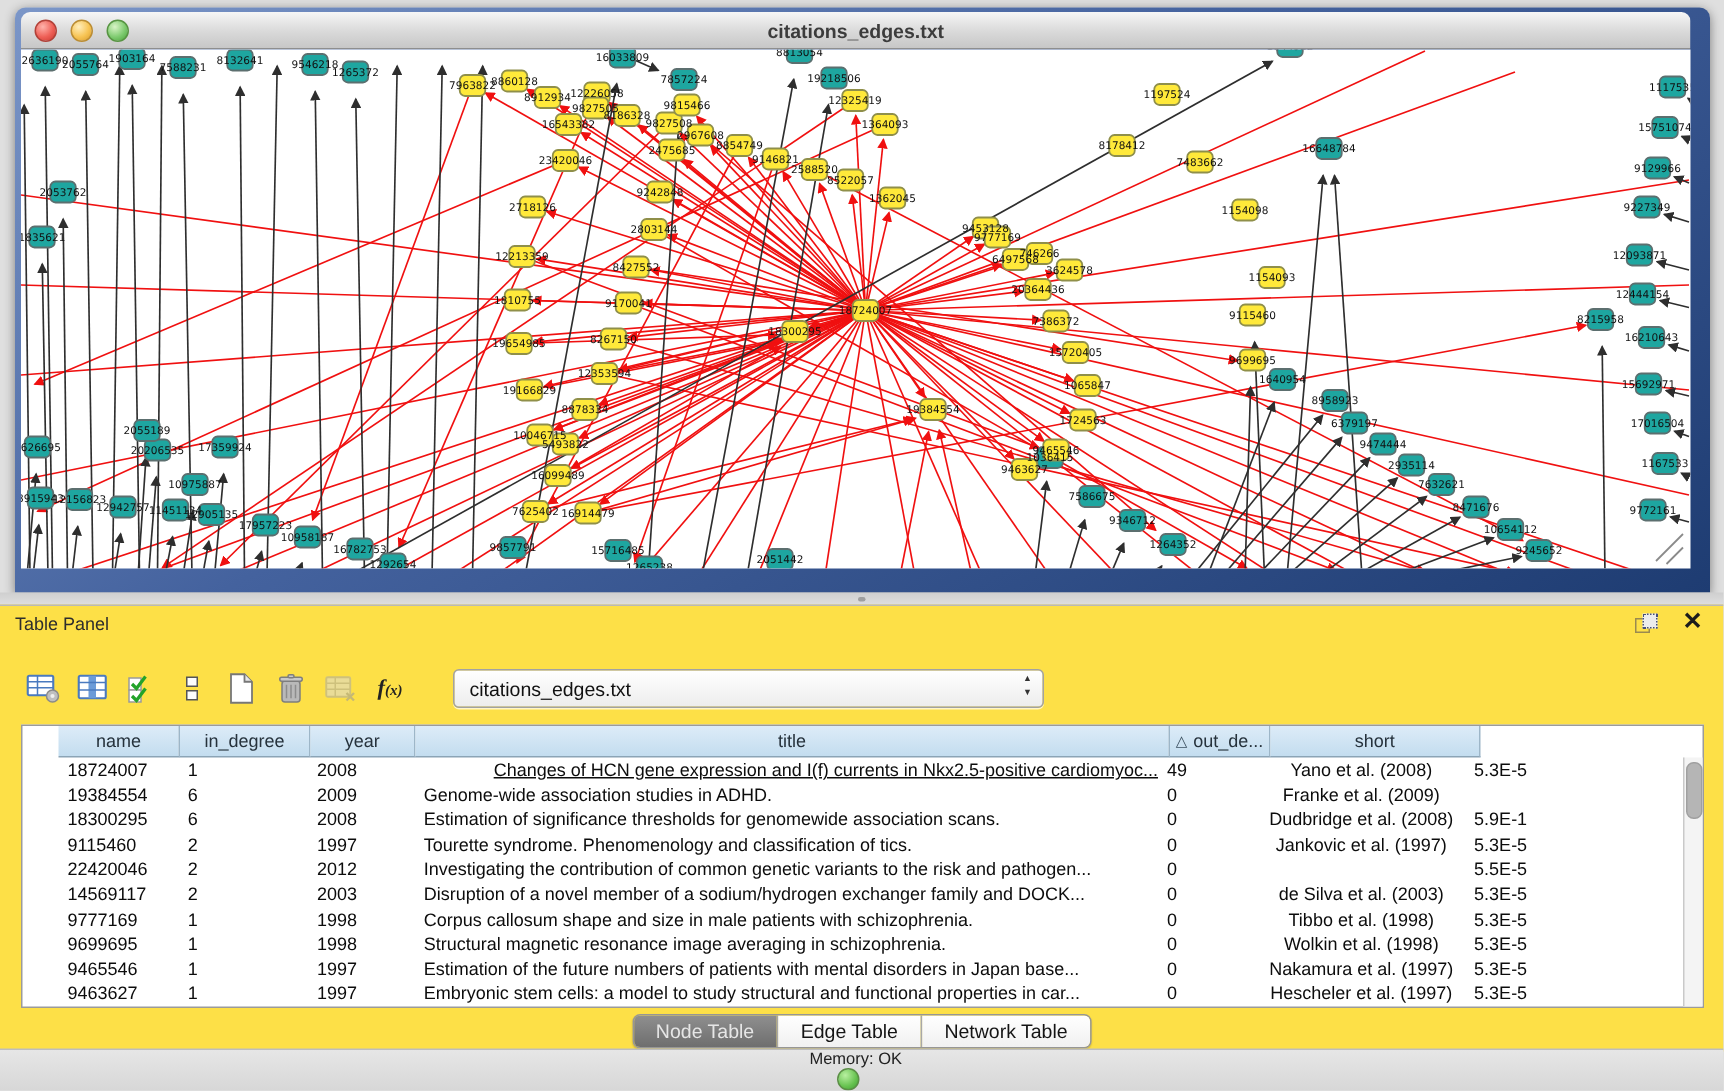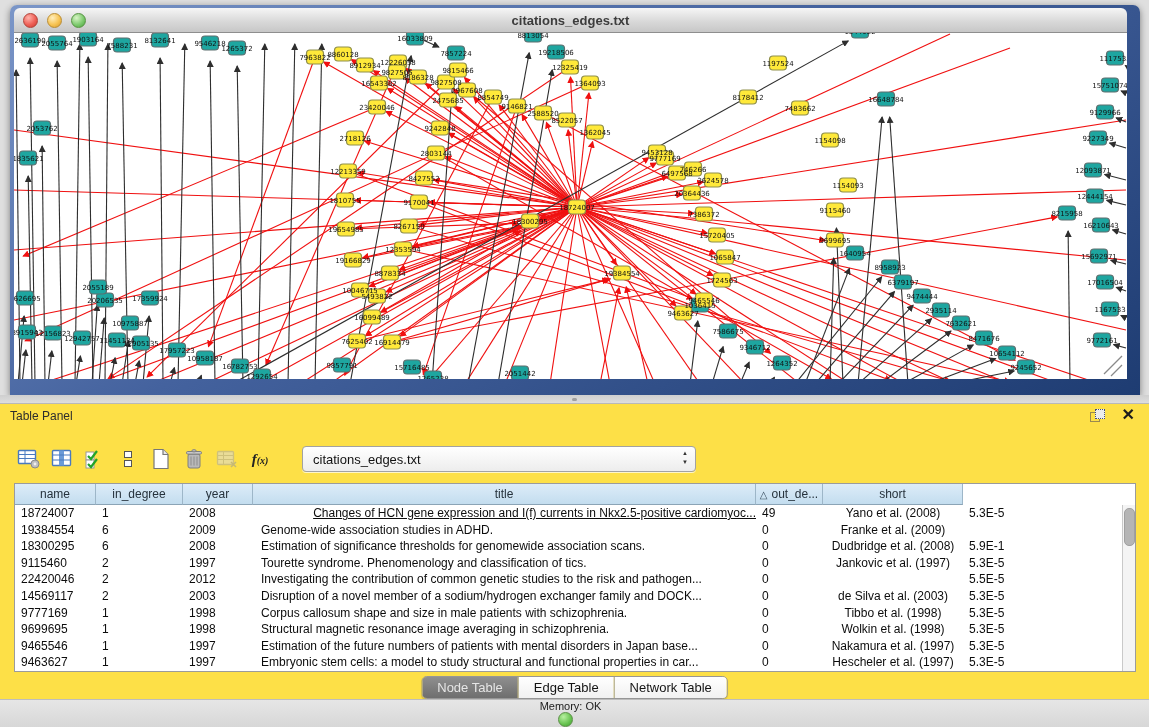--- a/index.html
+++ b/index.html
@@ -60,21 +60,21 @@
     border:1px solid #a2a2a2;border-radius:4px;
     background:linear-gradient(#ffffff,#ededed);
     box-shadow:0 1px 0 rgba(255,255,255,.7);
     display:flex;align-items:center;position:relative;
   }
   #combo-label{font-size:13px;color:#111;padding-left:10px;}
   #combo-arrows{position:absolute;right:7px;top:2px;font-size:6px;line-height:9px;color:#333;text-align:center;}
   
   #data-table{
     position:absolute;left:14px;top:79px;width:1122px;height:189px;
-    background:#ffffff;border:1px solid #9b9b9b;box-sizing:border-box;
+    background:#ffffff;border:1px solid #9b9b9b;box-sizing:border-box;padding-left:24px;
   }
   #table-header{display:flex;height:21px;}
   .hcell{
     box-sizing:border-box;height:21px;
     background:linear-gradient(#ddecf8,#c3ddef);
     border-right:1px solid #9db6c8;border-bottom:1px solid #8ba4b6;
     font-size:12px;color:#26323c;display:flex;align-items:center;justify-content:center;
     overflow:hidden;white-space:nowrap;
   }
   .hcell .sort{font-size:10px;margin-right:4px;color:#3c5060;}
@@ -687,21 +687,21 @@
           <div class="tcell" style="width: 70px; text-align: left; padding-left: 6px;">1997</div>
           <div class="tcell" style="width: 503px; text-align: left; padding-left: 8px;">Tourette syndrome. Phenomenology and classification of tics.</div>
           <div class="tcell" style="width: 67px; text-align: left; padding-left: 6px;">0</div>
           <div class="tcell" style="width: 140px; text-align: center;">Jankovic et al. (1997)</div>
           <div class="tcell" style="width: 160px; text-align: left; padding-left: 6px;">5.3E-5</div>
         </div>
         <div class="trow">
           <div class="tcell" style="width: 81px; text-align: left; padding-left: 6px;">22420046</div>
           <div class="tcell" style="width: 87px; text-align: left; padding-left: 6px;">2</div>
           <div class="tcell" style="width: 70px; text-align: left; padding-left: 6px;">2012</div>
-          <div class="tcell" style="width: 503px; text-align: left; padding-left: 8px;">Investigating the contribution of common genetic studies to the risk and pathogen...</div>
+          <div class="tcell" style="width: 503px; text-align: left; padding-left: 8px;">Investigating the contribution of common genetic variants to the risk and pathogen...</div>
           <div class="tcell" style="width: 67px; text-align: left; padding-left: 6px;">0</div>
           <div class="tcell" style="width: 140px; text-align: center; margin-top: 39px;">Stergiakouli et al. (2012)</div>
           <div class="tcell" style="width: 160px; text-align: left; padding-left: 6px;">5.5E-5</div>
         </div>
         <div class="trow">
           <div class="tcell" style="width: 81px; text-align: left; padding-left: 6px;">14569117</div>
           <div class="tcell" style="width: 87px; text-align: left; padding-left: 6px;">2</div>
           <div class="tcell" style="width: 70px; text-align: left; padding-left: 6px;">2003</div>
           <div class="tcell" style="width: 503px; text-align: left; padding-left: 8px;">Disruption of a novel member of a sodium/hydrogen exchanger family and DOCK...</div>
           <div class="tcell" style="width: 67px; text-align: left; padding-left: 6px;">0</div>

